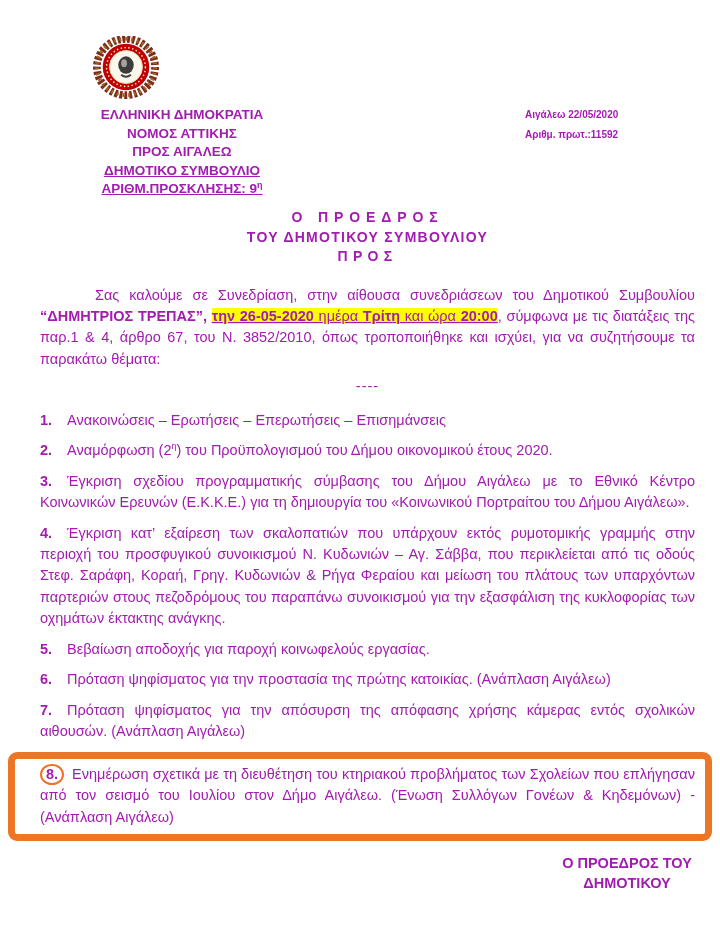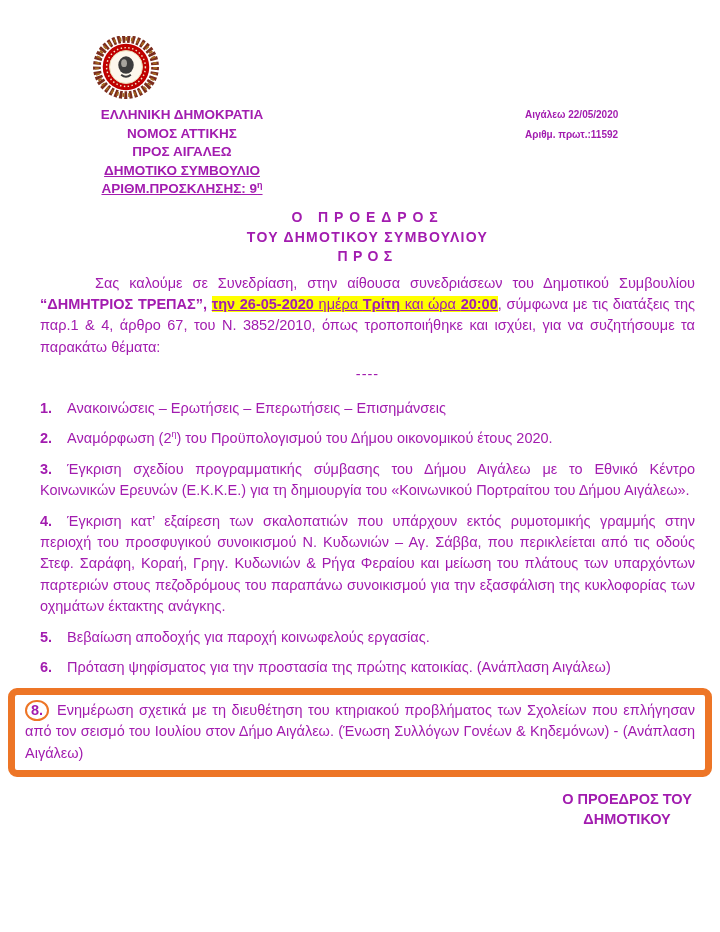--- a/index.html
+++ b/index.html
@@ -17,36 +17,36 @@
     text-align:center;font-weight:bold;font-size:13.5px;line-height:18.5px;
   }
   .org .u-line{text-decoration:underline;}
   .proto{
     position:absolute;left:525px;top:105px;width:170px;
     font-weight:bold;font-size:10px;line-height:20px;white-space:nowrap;
   }
   sup.sp{font-size:9px;vertical-align:super;line-height:0;}
   
   .content{position:absolute;left:0;right:0;top:208px;padding:0 25px 0 40px;}
-  .title{ text-align:center;font-weight:bold;font-size:14px;line-height:19.5px;margin:0 0 6px 0;}
+  .title{ text-align:center;font-weight:bold;font-size:14px;line-height:19.5px;margin:0 0 18px 0;}
   .ls1{letter-spacing:0.42em;}
   .ls2{letter-spacing:0.09em;}
   .ls3{letter-spacing:0.38em;}
   .ls4{letter-spacing:0.24em;}
   p{margin:0;}
   .intro{text-align:justify;text-indent:55px;margin-bottom:4px;}
   .hl{background:#ffff00;}
   .u{text-decoration:underline;margin-top:40px;}
   .divider{text-align:center;letter-spacing:1px;margin:6px 0 12px 0;}
   .item{text-align:justify;margin:0 0 9px 0;}
   .num{font-weight:bold;padding-right:15px;}
   .orange-box{
     border:7px solid #ed7526;border-radius:9px;
     margin:2px 0 9px -32px;margin-right:-17px;
-    padding:5px 10px 6px 10px;
+    padding:5px 10px 6px 25px;
   }
   .orange-box .item{margin:0;}
   .circled{
     display:inline-block;border:2.5px solid #ed7526;border-radius:50%;
     padding:0 4px 1px 4px;margin-right:8px;line-height:1.15;
   }
   
   .footer{position:relative;height:150px;margin-top:8px;}
   .sig{
     position:absolute;left:472px;top:4px;width:230px;
@@ -104,20 +104,21 @@
     <p class="item"><span class="num">2.</span><span><span>Αναμόρφωση (2</span><sup class="sp">η</sup><span>) του Προϋπολογισμού του Δήμου οικονομικού έτους 2020.</span></span></p>
 
     <p class="item"><span class="num">3.</span><span>Έγκριση σχεδίου προγραμματικής σύμβασης του Δήμου Αιγάλεω με το Εθνικό Κέντρο Κοινωνικών Ερευνών (Ε.Κ.Κ.Ε.) για τη δημιουργία του «Κοινωνικού Πορτραίτου του Δήμου Αιγάλεω».</span></p>
 
     <p class="item"><span class="num">4.</span><span>Έγκριση κατ’ εξαίρεση των σκαλοπατιών που υπάρχουν εκτός ρυμοτομικής γραμμής στην περιοχή του προσφυγικού συνοικισμού Ν. Κυδωνιών – Αγ. Σάββα, που περικλείεται από τις οδούς Στεφ. Σαράφη, Κοραή, Γρηγ. Κυδωνιών &amp; Ρήγα Φεραίου και μείωση του πλάτους των υπαρχόντων παρτεριών στους πεζοδρόμους του παραπάνω συνοικισμού για την εξασφάλιση της κυκλοφορίας των οχημάτων έκτακτης ανάγκης.</span></p>
 
     <p class="item"><span class="num">5.</span><span>Βεβαίωση αποδοχής για παροχή κοινωφελούς εργασίας.</span></p>
 
     <p class="item"><span class="num">6.</span><span>Πρόταση ψηφίσματος για την προστασία της πρώτης κατοικίας. (Ανάπλαση Αιγάλεω)</span></p>
 
+    <p class="item"><span class="num">7.</span><span>Πρόταση ψηφίσματος για την απόσυρση της απόφασης χρήσης κάμερας εντός σχολικών αιθουσών. (Ανάπλαση Αιγάλεω)</span></p>
 
     <div class="orange-box">
       <p class="item"><span class="num circled">8.</span><span>Ενημέρωση σχετικά με τη διευθέτηση του κτηριακού προβλήματος των Σχολείων που επλήγησαν από τον σεισμό του Ιουλίου στον Δήμο Αιγάλεω. (Ένωση Συλλόγων Γονέων &amp; Κηδεμόνων) - (Ανάπλαση Αιγάλεω)</span></p>
     </div>
 
 
     <div class="footer">
       <div class="sig">
         <div>Ο ΠΡΟΕΔΡΟΣ ΤΟΥ</div>
         <div>ΔΗΜΟΤΙΚΟΥ</div>

